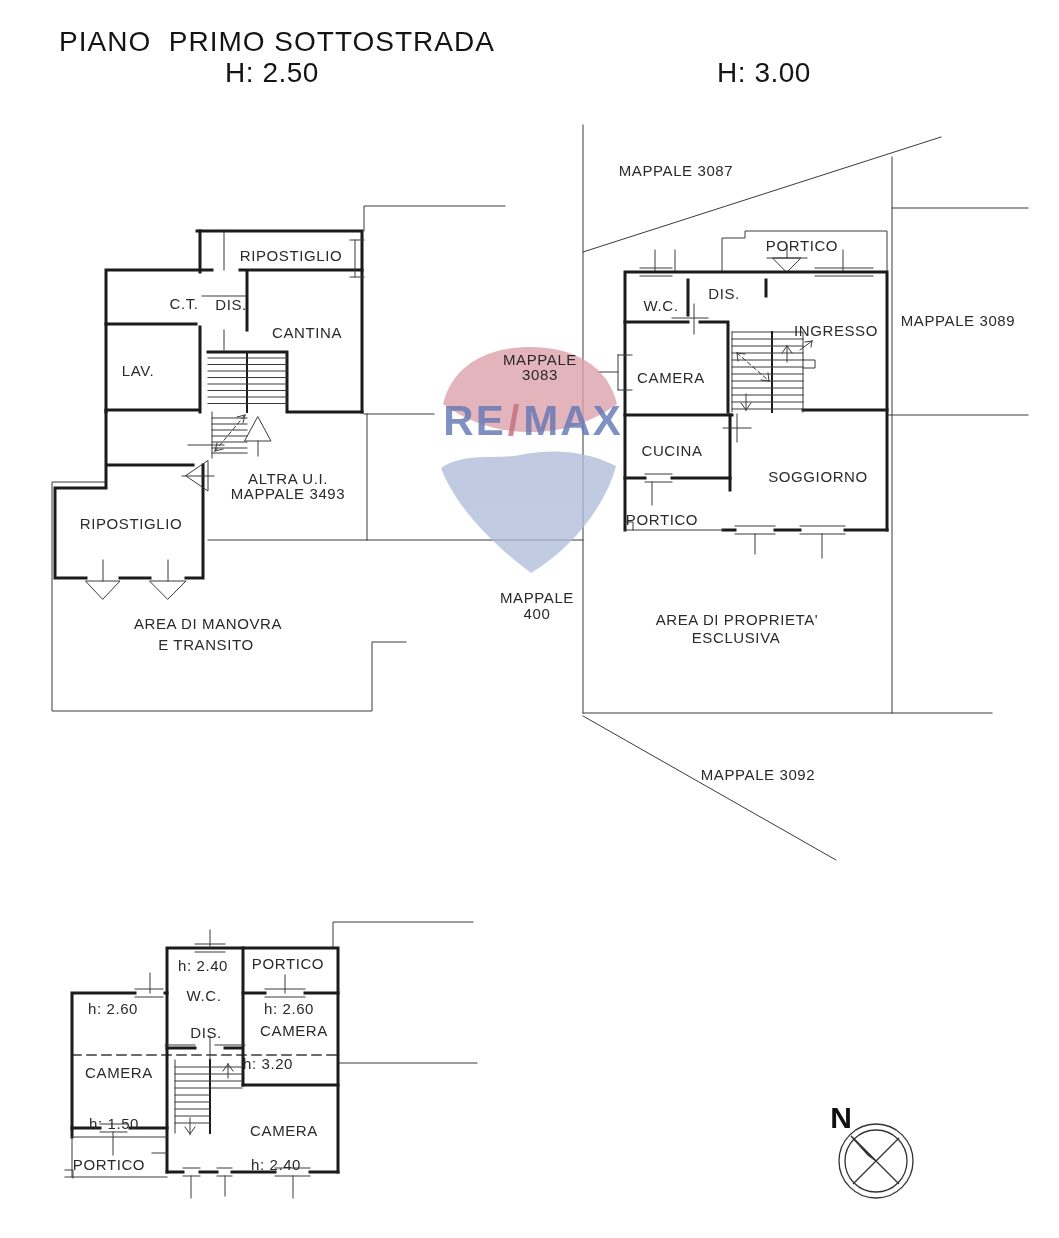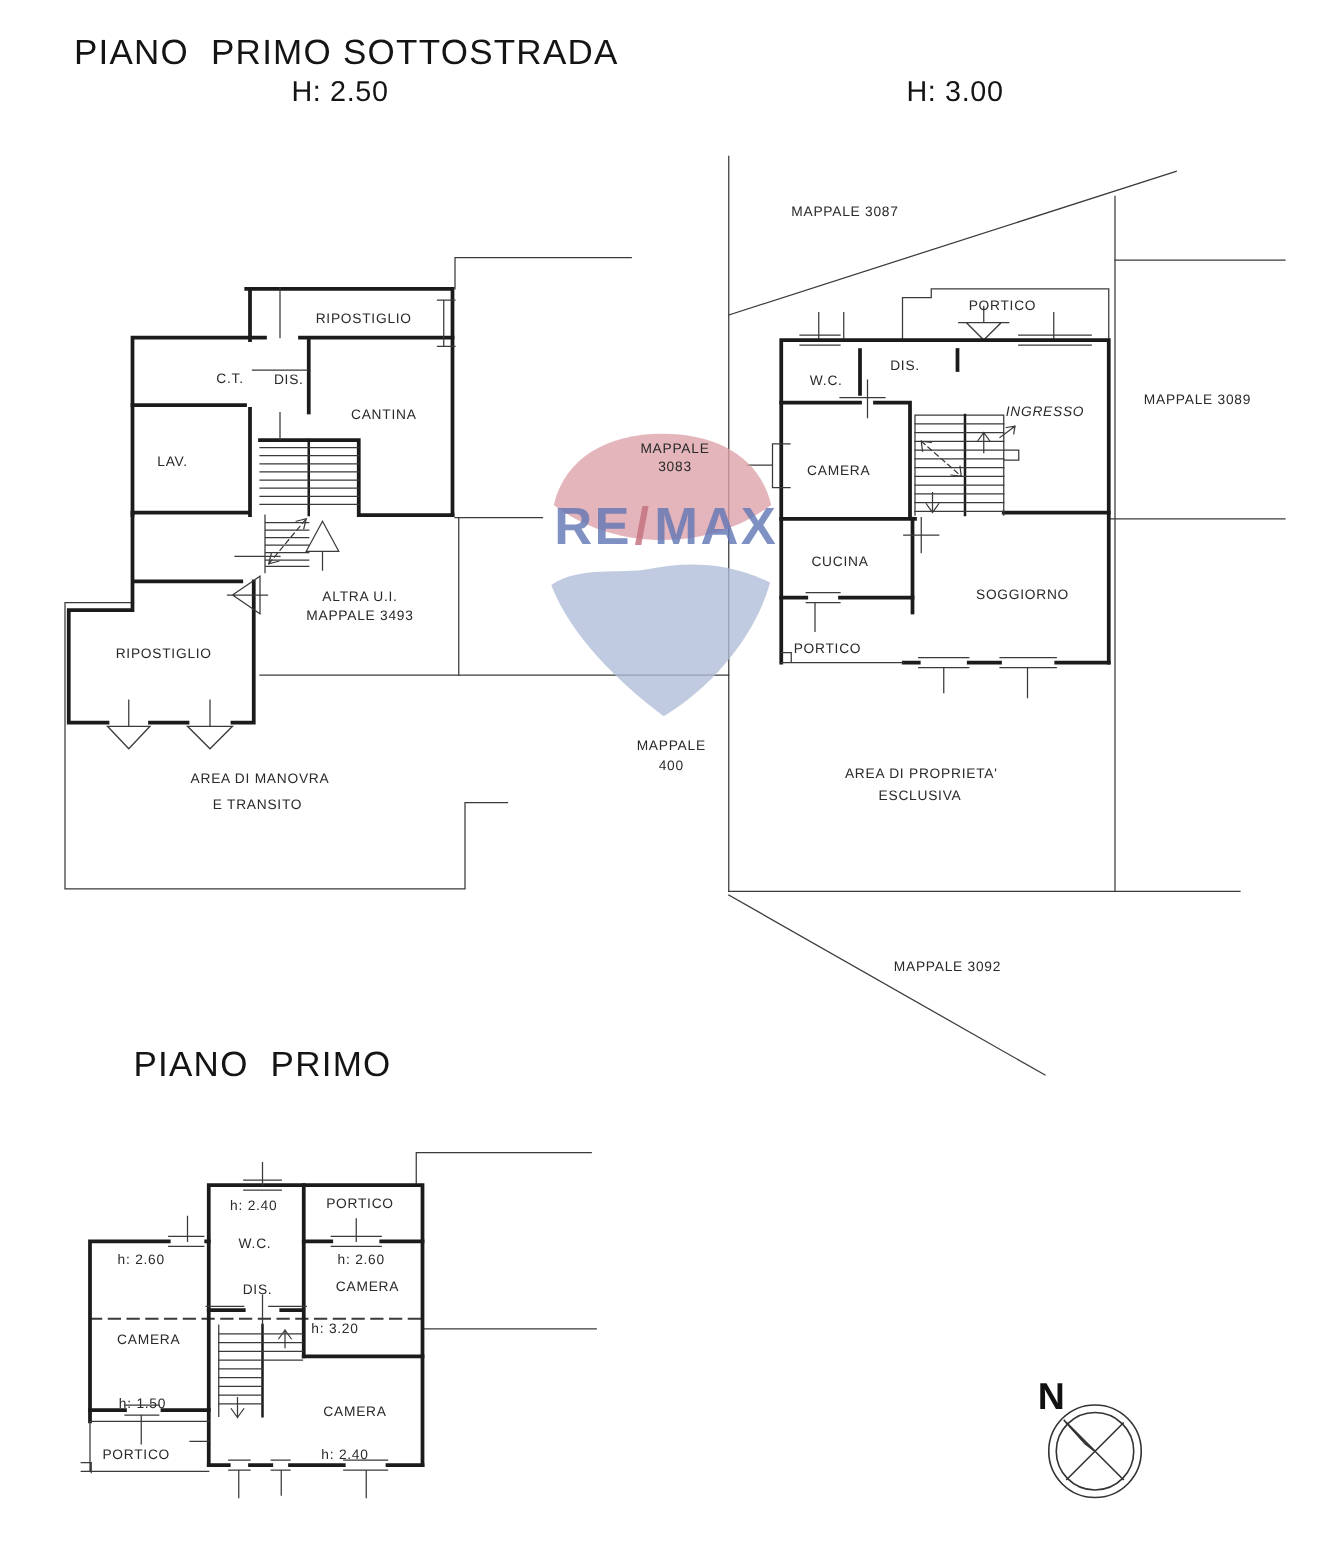--- a/index.html
+++ b/index.html
@@ -4,25 +4,25 @@
 <style>
   html,body{margin:0;padding:0;background:#fff;}
   .canvas{position:relative;width:1059px;height:1238px;background:#ffffff;
           font-family:"Liberation Sans", sans-serif;overflow:hidden;}
   svg.art{position:absolute;left:0;top:0;}
   .w{stroke:#1b1b1b;stroke-width:3;fill:none;stroke-linecap:square;}
   .m{stroke:#1b1b1b;stroke-width:2;fill:none;stroke-linecap:square;}
   .t{stroke:#3a3a3a;stroke-width:1;fill:none;stroke-linecap:square;}
   .dash{stroke-dasharray:9 6;stroke-width:1.6;}
   .dash2{stroke-dasharray:4 3;}
-  .lbl{position:absolute;transform:translate(-50%,-50%);font-size:11px;
+  .lbl{position:absolute;transform:translate(-50%,-50%);font-size:15px;
        letter-spacing:.6px;color:#2a2a2a;white-space:pre;}
   .title{position:absolute;transform:translate(-50%,-50%);font-size:28px;
        letter-spacing:1px;color:#141414;white-space:pre;}
-  .subtitle{font-size:23px;letter-spacing:.5px;}
+  .subtitle{font-size:28px;letter-spacing:.5px;}
   .wm-text{position:absolute;left:533px;top:421px;transform:translate(-50%,-50%);
        font-size:42px;font-weight:bold;letter-spacing:2px;color:#6478b6;
        opacity:.82;white-space:pre;}
   .wm-text .slash{color:#c4717d;padding:0 2px;}
   .n-label{position:absolute;left:841px;top:1118px;transform:translate(-50%,-50%);
        font-size:30px;font-weight:bold;color:#111;}
 </style>
 </head>
 <body>
 
@@ -121,42 +121,41 @@
       <path fill="#dca0a8" d="M443 404 C452 366 486 347 530 347 C574 347 608 366 617 404 C590 424 560 432 530 432 C500 432 470 424 443 404 Z"></path>
       <path fill="#afbdd9" d="M441 468 C465 452 495 460 520 455 C545 450 580 448 616 466 C606 504 574 547 531 573 C495 546 456 508 441 468 Z"></path>
     </g>
   </svg>
 
   <div class="wm-text"><span>RE</span><span class="slash">/</span><span>MAX</span></div>
 
   <div class="title" style="left:277px;top:42px;">PIANO  PRIMO SOTTOSTRADA</div>
   <div class="title subtitle" style="left:272px;top:73px;">H: 2.50</div>
   <div class="title subtitle" style="left:764px;top:73px;">H: 3.00</div>
-  <div class="title" style="left:210px;top:852px;">PIANO  PRIMO</div>
 
   <div class="lbl" style="left:291px;top:255px;">RIPOSTIGLIO</div>
   <div class="lbl" style="left:138px;top:303px;margin-left:46px;">C.T.</div>
   <div class="lbl" style="left:231px;top:304px;">DIS.</div>
   <div class="lbl" style="left:307px;top:332px;">CANTINA</div>
   <div class="lbl" style="left:138px;top:370px;">LAV.</div>
   <div class="lbl" style="left:288px;top:478px;">ALTRA U.I.</div>
   <div class="lbl" style="left:288px;top:493px;">MAPPALE 3493</div>
   <div class="lbl" style="left:131px;top:523px;">RIPOSTIGLIO</div>
   <div class="lbl" style="left:208px;top:623px;">AREA DI MANOVRA</div>
   <div class="lbl" style="left:206px;top:644px;">E TRANSITO</div>
   <div class="lbl" style="left:540px;top:359px;">MAPPALE</div>
   <div class="lbl" style="left:540px;top:374px;">3083</div>
   <div class="lbl" style="left:537px;top:597px;">MAPPALE</div>
   <div class="lbl" style="left:537px;top:613px;">400</div>
 
   <div class="lbl" style="left:676px;top:170px;">MAPPALE 3087</div>
   <div class="lbl" style="left:802px;top:245px;">PORTICO</div>
   <div class="lbl" style="left:661px;top:305px;">W.C.</div>
   <div class="lbl" style="left:724px;top:293px;">DIS.</div>
-  <div class="lbl" style="left:836px;top:330px;font-style:italic;">INGRESSO</div>
+  <div class="lbl" style="left:836px;top:330px;">INGRESSO</div>
   <div class="lbl" style="left:958px;top:320px;">MAPPALE 3089</div>
   <div class="lbl" style="left:671px;top:377px;">CAMERA</div>
   <div class="lbl" style="left:672px;top:450px;">CUCINA</div>
   <div class="lbl" style="left:818px;top:476px;">SOGGIORNO</div>
   <div class="lbl" style="left:662px;top:519px;">PORTICO</div>
   <div class="lbl" style="left:737px;top:619px;">AREA DI PROPRIETA'</div>
   <div class="lbl" style="left:736px;top:637px;">ESCLUSIVA</div>
   <div class="lbl" style="left:758px;top:755px;margin-top:19px;">MAPPALE 3092</div>
 
   <div class="lbl" style="left:203px;top:965px;">h: 2.40</div>

